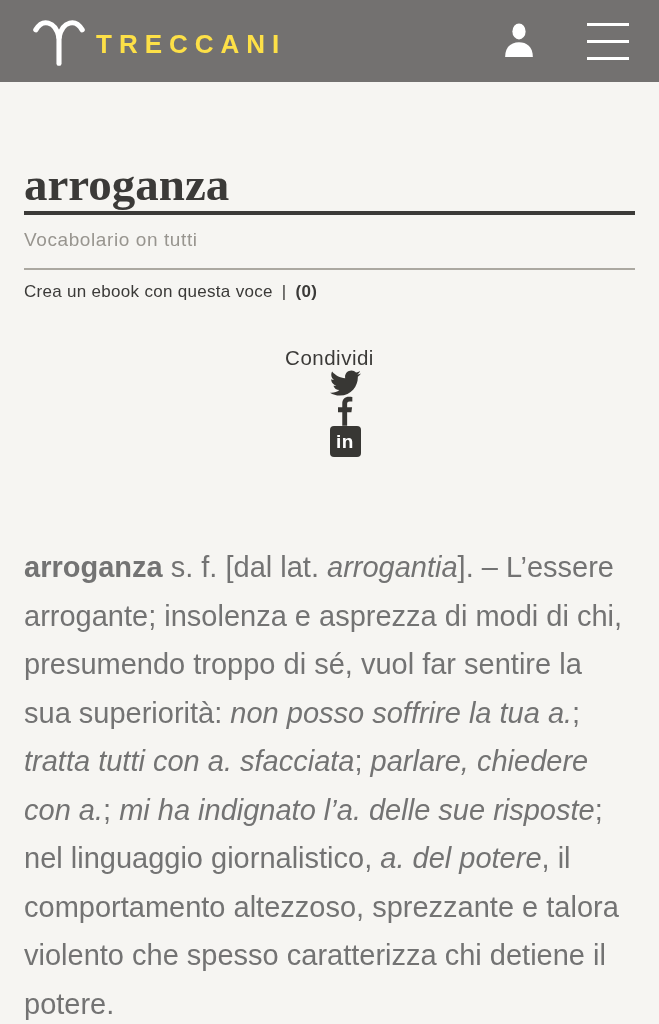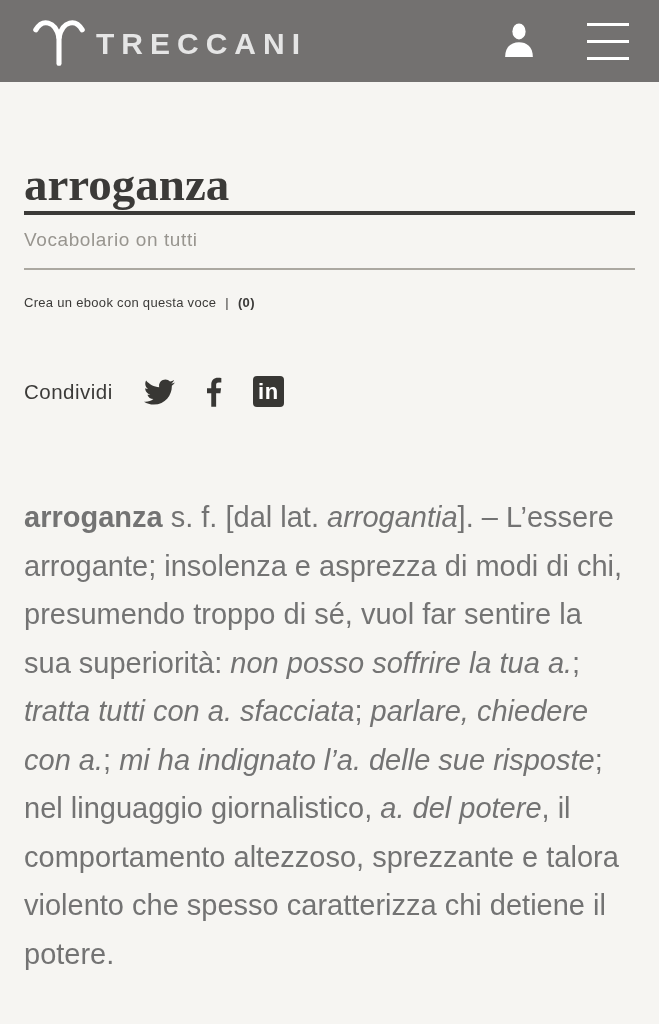--- a/index.html
+++ b/index.html
@@ -15,22 +15,22 @@
     height:82px;
     background:#737170;
     display:flex;
     align-items:center;
     justify-content:space-between;
     padding:0 30px;
   }
   .brand { display:flex; align-items:center; gap:8px; text-decoration:none; cursor:pointer; }
   .brand-mark { display:block; }
   .brand-text {
-    color:#e5e5e5;
-    font-size:30px;
+    color:#fde047;
+    font-size:26px;
     font-weight:700;
     letter-spacing:7px;
     line-height:1;
     padding-top:6px;
   }
   .header-actions { display:flex; align-items:center; gap:52px; }
   .icon-btn { background:none; border:none; cursor:pointer; display:block; }
   .menu-btn { display:flex; flex-direction:column; gap:14px; padding:4px 0; }
   .menu-line { width:42px; height:3px; background:#ffffff; }
   
@@ -50,43 +50,43 @@
     font-size:19px;
     color:#98958f;
     letter-spacing:0.6px;
   }
   .thin-rule {
     margin-top:17px;
     border:none;
     border-top:2px solid #aba8a1;
   }
   .ebook-line {
-    margin-top:25px;
-    font-size:13px;
+    margin-top:12px;
+    font-size:17px;
     color:#3b3a38;
     letter-spacing:0.3px;
     display:flex;
     align-items:flex-end;
     gap:9px;
     white-space:nowrap;
   }
   .ebook-line a { color:#3b3a38; text-decoration:none; cursor:pointer; }
   .ebook-count { font-weight:700; }
   
-  .share-row { margin-top:66px; display:flex; align-items:center; }
+  .share-row { margin-top:44px; display:flex; align-items:center;flex-direction:column; }
   .share-label { font-size:20.5px; color:#3b3a38; letter-spacing:0.5px; }
   .share-btn { margin-left:31px; background:none; border:none; cursor:pointer; display:flex; align-items:center; }
   .linkedin-badge {
     width:31px; height:31px;
     background:#383734;
     color:#ffffff;
     border-radius:4px;
     display:flex; align-items:center; justify-content:center;
     font-weight:700;
-    font-size:22px;
+    font-size:19px;
     letter-spacing:0.5px;
   }
   
   .definition {
     margin-top:86px;
     font-family:Liberation Sans, sans-serif;
     font-size:29px;
     line-height:48.5px;
     color:#737373;
   }

